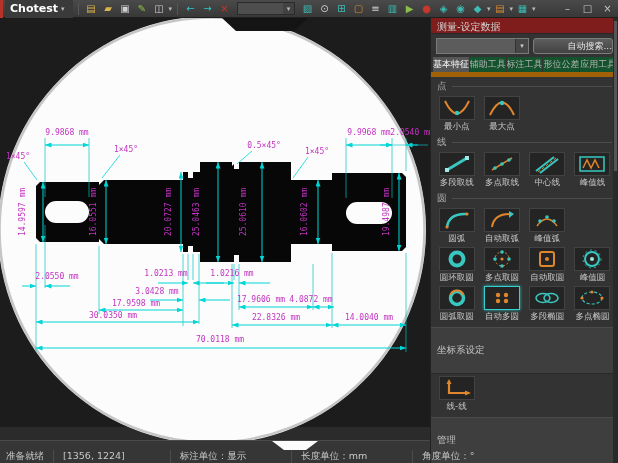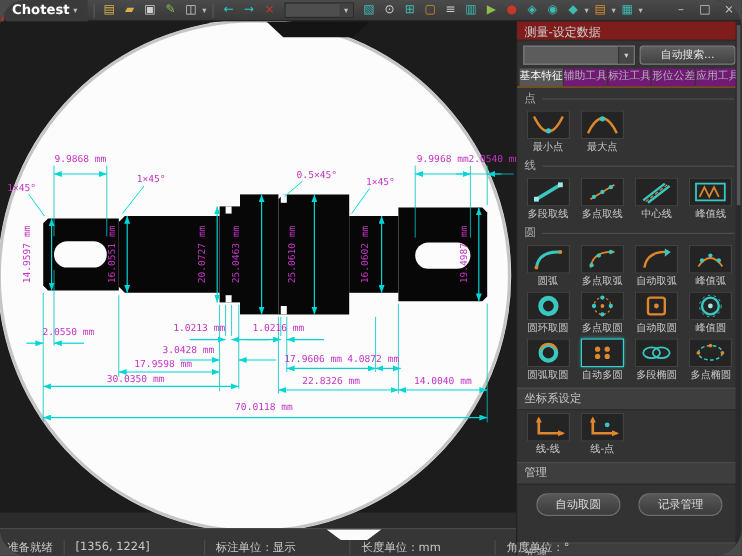--- a/index.html
+++ b/index.html
@@ -1,18 +1,18 @@
 <!DOCTYPE html>
 <html><head>
 <meta charset="utf-8">
 <style>
   * { box-sizing: border-box; margin: 0; padding: 0; }
   html,body { background:#4a4a4a; }
   .app { position:relative; width:618px; height:463px; background:#2b2b2b;
-         font-family:"DejaVu Sans", sans-serif; overflow:hidden;border-radius:23px; }
+         font-family:"DejaVu Sans", sans-serif; overflow:hidden; }
 
   
   .toolbar { position:absolute; top:0; left:0; right:0; height:18px;
     background:linear-gradient(#4a4a4a,#383838); border-bottom:1px solid #1e1e1e;
     display:flex; align-items:center; gap:2px; padding-right:4px; }
   .accent { width:3px; height:18px; background:#b73228; }
   .app-btn { display:flex; align-items:center; gap:3px; color:#fff; font-weight:bold;
     font-size:11px; padding:0 8px 0 5px; height:18px; background:#3a3a3a; }
   .caret { font-size:7px; color:#b9b9b9; }
   .tb-icon { min-width:15px; height:14px; display:flex; align-items:center;
@@ -38,29 +38,29 @@
   .panel { position:absolute; top:18px; left:430px; width:188px; height:445px;
     background:#333; border-left:1px solid #222; color:#ccc; }
   .panel-title { height:16px; background:#7f1d1d; color:#cfcfcf; font-size:10px;
     padding:2px 6px; border-bottom:1px solid #282828; }
   .search-row { display:flex; align-items:center; gap:4px; padding:4px 5px 3px; }
   .search-combo { flex:1; height:16px; background:#5c5c5c; border:1px solid #7a7a7a; display:flex; }
   .search-combo .arrow { margin-left:auto; width:13px; background:#474747; color:#ccc;
     font-size:7px; display:flex; align-items:center; justify-content:center; border-left:1px solid #333; }
   .auto-btn { width:80px; height:16px; background:linear-gradient(#5e5e5e,#424242);
     border:1px solid #7d7d7d; border-radius:3px; color:#e5e5e5; font-size:9px;
-    text-align:center; line-height:14px; }
-  .tabs { display:flex; gap:1px; padding:0 2px; border-bottom:1px solid #a16207; }
-  .tab { flex:1; height:15px; background:#701a75; color:#b3b3b3; font-size:9px;
+    text-align:right; line-height:14px; }
+  .tabs { display:flex; gap:1px; padding:0 2px; border-bottom:5px solid #a16207; }
+  .tab { flex:1; height:15px; background:#14532d; color:#b3b3b3; font-size:9px;
     text-align:center; line-height:15px; white-space:nowrap; overflow:hidden; }
   .tab.active { background:#565656; color:#fff; }
   .sec { display:flex; align-items:center; gap:5px; padding:3px 6px 1px; color:#b0b0b0; font-size:9.5px; }
   .sec::after { content:""; flex:1; height:1px; background:#4c4c4c; }
   .sec-hdr { background:#3e3e3e; border-top:1px solid #4b4b4b; border-bottom:1px solid #292929;
-    padding:2px 6px; color:#c6c6c6; font-size:9.5px; margin-top:4px; }
+    padding:16px 6px; color:#c6c6c6; font-size:9.5px; margin-top:4px; }
   .tgrid { display:grid; grid-template-columns:repeat(4,1fr); gap:1px 2px; padding:2px 4px 0; }
   .tool { display:flex; flex-direction:column; align-items:center; gap:1px; }
   .ticon { width:36px; height:24px; background:#242424; border:1px solid #424242;
     display:flex; align-items:center; justify-content:center; }
   .ticon.sel { border-color:#35d0d0; box-shadow:0 0 3px #2bbcbc; }
   .tlabel { font-size:8.5px; color:#c9c9c9; white-space:nowrap; }
   .manage-row { display:flex; justify-content:space-around; padding:7px 8px 4px; }
   .pill { background:linear-gradient(#575757,#3c3c3c); border:1px solid #6e6e6e;
     border-radius:9px; color:#ddd; font-size:9.5px; padding:2px 15px; }
   .vscroll { position:absolute; right:0; top:0; width:5px; height:445px; background:#2a2a2a; }
@@ -333,31 +333,20 @@
               <path d="M5 17 Q7 3 25 4" fill="none" stroke="#38c8c0" stroke-width="2.5"></path>
               <circle cx="5" cy="17" r="1.6" fill="#e0862c"></circle>
               <circle cx="25" cy="4" r="1.6" fill="#e0862c"></circle>
             </svg>
         </div>
         <div class="tlabel">圆弧</div>
       </div>
       <div class="tool">
         <div class="ticon">
           <svg width="30" height="20" viewBox="0 0 30 20">
-              <path d="M5 17 Q7 3 25 4" fill="none" stroke="#e0862c" stroke-width="1.5"></path>
-              <circle cx="6" cy="15" r="1.8" fill="#38c8c0"></circle>
-              <circle cx="12" cy="7" r="1.8" fill="#38c8c0"></circle>
-              <circle cx="22" cy="4" r="1.8" fill="#38c8c0"></circle>
-            </svg>
-        </div>
-        <div class="tlabel">多点取弧</div>
-      </div>
-      <div class="tool">
-        <div class="ticon">
-          <svg width="30" height="20" viewBox="0 0 30 20">
               <path d="M5 17 Q7 3 25 4" fill="none" stroke="#e0862c" stroke-width="2"></path>
               <path d="M22 1 L27 4 L22 8 z" fill="#38c8c0"></path>
             </svg>
         </div>
         <div class="tlabel">自动取弧</div>
       </div>
       <div class="tool">
         <div class="ticon">
           <svg width="30" height="20" viewBox="0 0 30 20">
               <path d="M5 16 Q15 2 25 16" fill="none" stroke="#e0862c" stroke-width="1.5"></path>
@@ -458,31 +447,20 @@
     <div class="tgrid">
       <div class="tool">
         <div class="ticon">
           <svg width="30" height="20" viewBox="0 0 30 20">
               <path d="M7 3 V15 H27" fill="none" stroke="#e0862c" stroke-width="2.2"></path>
               <path d="M7 1 L4.5 6 H9.5 z" fill="#e0862c"></path>
               <path d="M29 15 L23 12.5 V17.5 z" fill="#e0862c"></path>
             </svg>
         </div>
         <div class="tlabel">线-线</div>
-      </div>
-      <div class="tool">
-        <div class="ticon">
-          <svg width="30" height="20" viewBox="0 0 30 20">
-              <path d="M7 3 V15 H27" fill="none" stroke="#e0862c" stroke-width="2.2"></path>
-              <path d="M7 1 L4.5 6 H9.5 z" fill="#e0862c"></path>
-              <path d="M29 15 L23 12.5 V17.5 z" fill="#e0862c"></path>
-              <circle cx="19" cy="8" r="2" fill="#38c8c0"></circle>
-            </svg>
-        </div>
-        <div class="tlabel">线-点</div>
       </div>
     </div>
 
     <div class="sec-hdr">管理</div>
     <div class="manage-row">
       <button class="pill">自动取圆</button>
       <button class="pill">记录管理</button>
     </div>
 
     <div class="sec-hdr" style="margin-top:18px;">光源</div>

